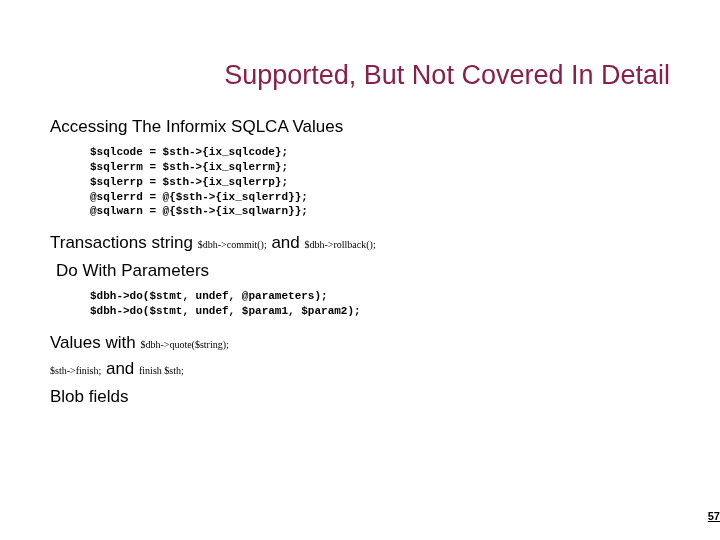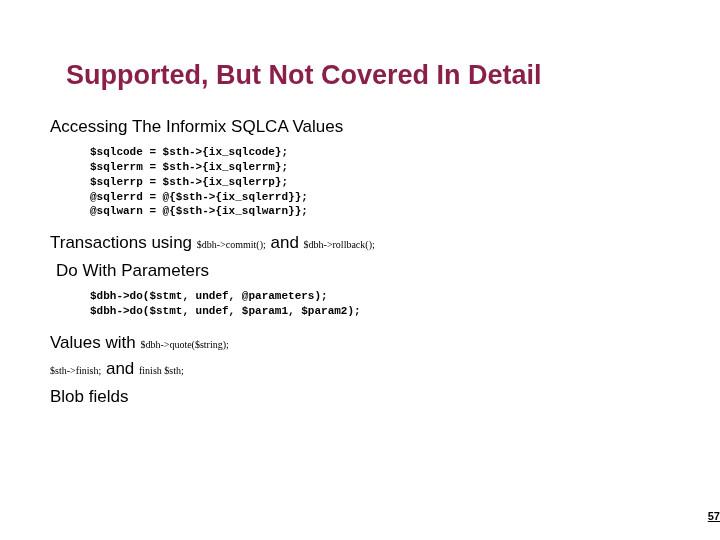--- a/index.html
+++ b/index.html
@@ -11,23 +11,24 @@
     font-family: Arial, Helvetica, sans-serif;
     color: #000;
     position: relative;
     box-sizing: border-box;
   }
   .slide {
     padding: 60px 50px 20px 50px;
   }
   .title {
     font-size: 27px;
-    font-weight: bold;
+    font-weight: normal;
     color: #8a1f4a;
     margin: 0 0 26px 16px;
+    text-align: right;
   }
   .subhead {
     font-size: 17px;
     margin: 8px 0 8px 0;
   }
   .codeblock {
     font-family: "Courier New", Courier, monospace;
     font-size: 11px;
     white-space: pre;
     margin: 0 0 14px 40px;
@@ -64,21 +65,21 @@
   <h1 class="title">Supported, But Not Covered In Detail</h1>
 
   <p class="subhead">Accessing The Informix SQLCA Values</p>
   <div class="codeblock">$sqlcode = $sth-&gt;{ix_sqlcode};
 $sqlerrm = $sth-&gt;{ix_sqlerrm};
 $sqlerrp = $sth-&gt;{ix_sqlerrp};
 @sqlerrd = @{$sth-&gt;{ix_sqlerrd}};
 @sqlwarn = @{$sth-&gt;{ix_sqlwarn}};</div>
 
   <p class="line">
-    <span>Transactions using </span><span class="inline-code">$dbh-&gt;commit();</span><span> and </span><span class="inline-code">$dbh-&gt;rollback();</span>
+    <span>Transactions string </span><span class="inline-code">$dbh-&gt;commit();</span><span> and </span><span class="inline-code">$dbh-&gt;rollback();</span>
   </p>
 
   <p class="subhead indent-sub">Do With Parameters</p>
   <div class="codeblock">$dbh-&gt;do($stmt, undef, @parameters);
 $dbh-&gt;do($stmt, undef, $param1, $param2);</div>
 
   <p class="line">
     <span>Values with </span><span class="inline-code">$dbh-&gt;quote($string);</span>
   </p>
 

